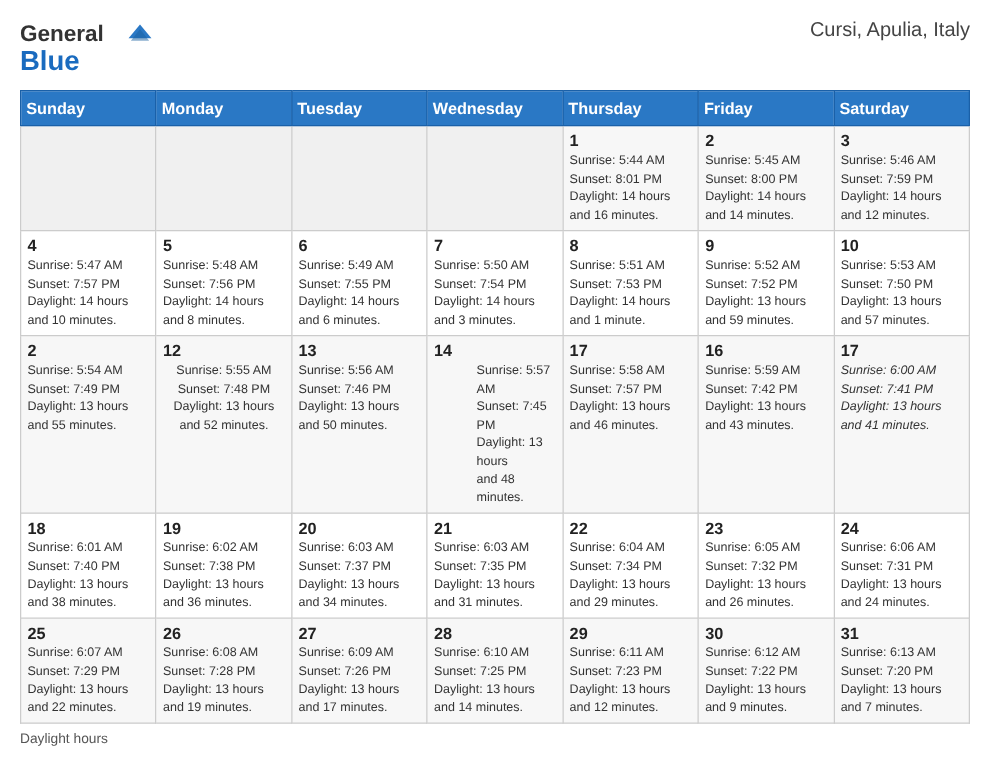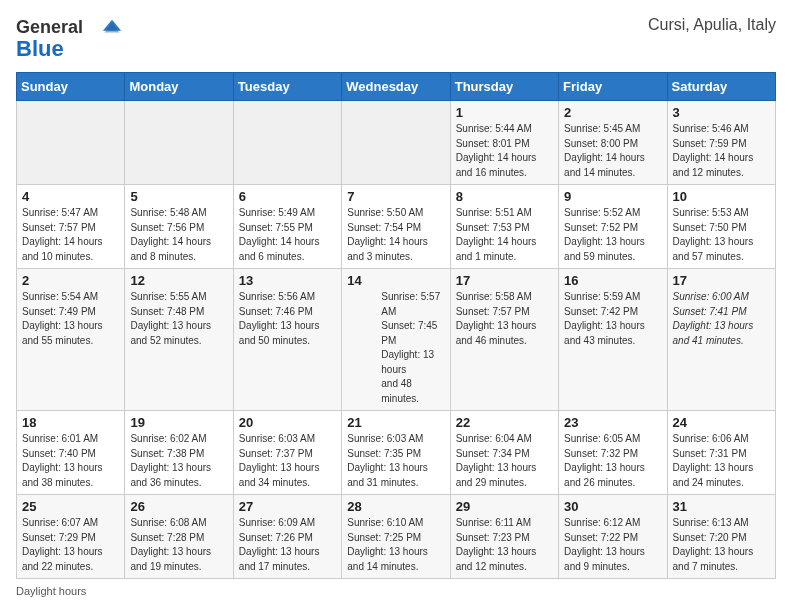--- a/index.html
+++ b/index.html
@@ -211,21 +211,21 @@
       <tr>
         <td>
           <div class="day-number">2</div>
           <div class="day-info" style="white-space: pre-line;">Sunrise: 5:54 AM
 Sunset: 7:49 PM
 Daylight: 13 hours
 and 55 minutes.</div>
         </td>
         <td>
           <div class="day-number">12</div>
-          <div class="day-info" style="white-space: pre-line;">Sunrise: 5:55 AM
+          <div class="day-info" style="white-space: pre-line; text-align: center;">Sunrise: 5:55 AM
 Sunset: 7:48 PM
 Daylight: 13 hours
 and 52 minutes.</div>
         </td>
         <td>
           <div class="day-number">13</div>
           <div class="day-info" style="white-space: pre-line;">Sunrise: 5:56 AM
 Sunset: 7:46 PM
 Daylight: 13 hours
 and 50 minutes.</div>

